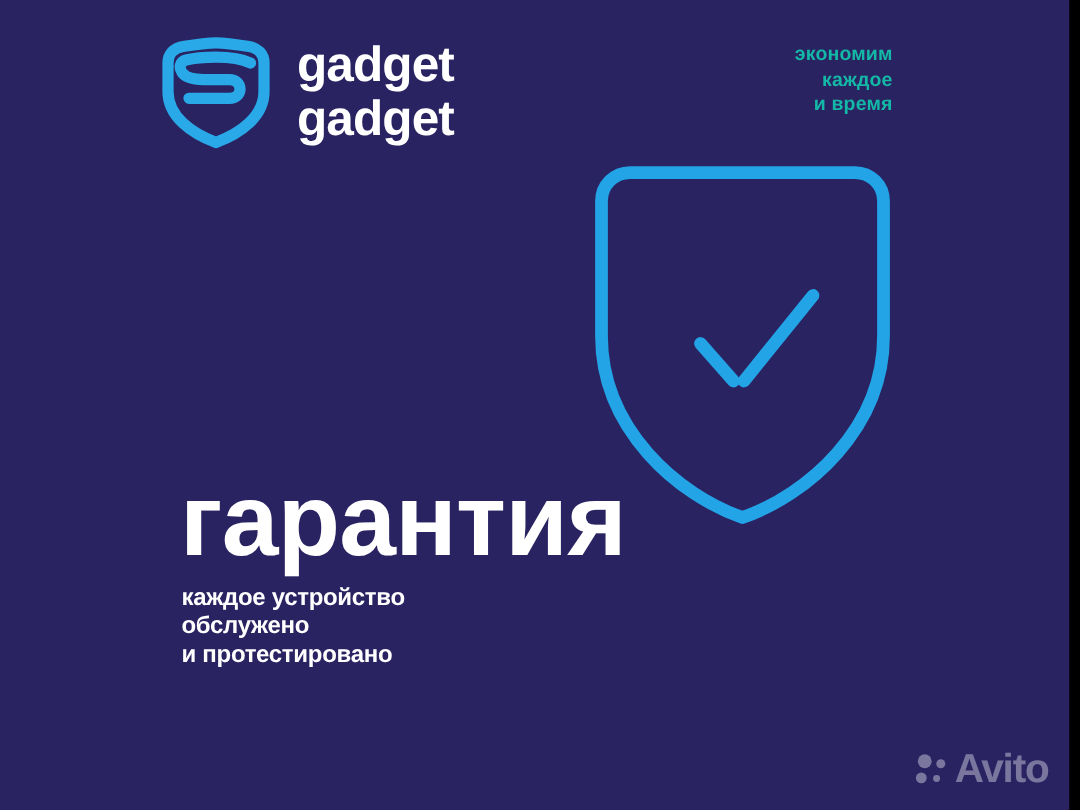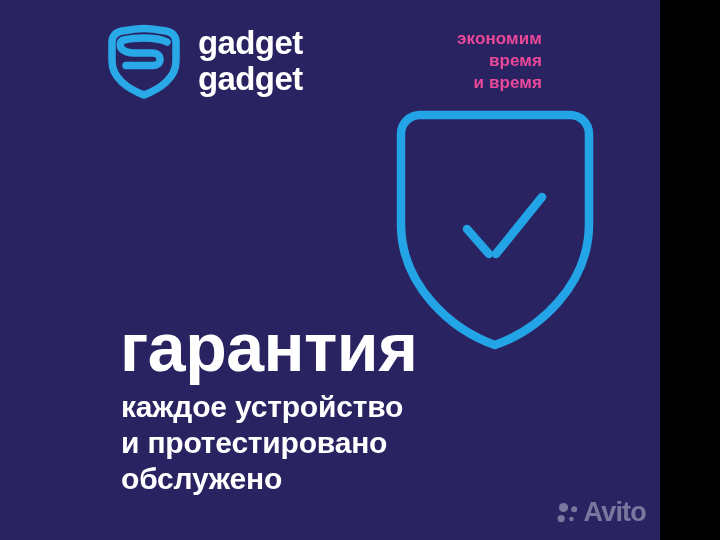--- a/index.html
+++ b/index.html
@@ -2,25 +2,24 @@
 <html><head>
 <meta charset="utf-8">
 <style>
   html, body {
     margin: 0;
     padding: 0;
     background: #000;
   }
   #banner {
     position: relative;
-    width: 616px;
+    width: 713px;
     height: 540px;
     overflow: hidden;
     font-family: "Liberation Sans", "DejaVu Sans", sans-serif;
-    padding-left: 44px;
     -webkit-font-smoothing: antialiased;
   }
   #bg {
     position: absolute;
     inset: 0;
     background: #2a2362;
   }
 
   
   #logo-lockup {
@@ -49,22 +48,22 @@
     line-height: 1.08;
     letter-spacing: -0.6px;
   }
 
   
   #tagline {
     position: absolute;
     right: 118px;
     top: 28px;
     text-align: right;
-    color: #ec4899;
-    font-size: 17px;
+    color: #14b8a6;
+    font-size: 13px;
     font-weight: 700;
     line-height: 1.28;
     letter-spacing: 0.1px;
   }
   #tagline div { white-space: nowrap; }
 
   
   #shield-illustration {
     position: absolute;
     left: 392px;
@@ -83,21 +82,21 @@
     font-size: 68px;
     font-weight: 700;
     letter-spacing: -0.5px;
     line-height: 1;
   }
   #body-copy {
     position: absolute;
     left: 121px;
     top: 389px;
     color: #ffffff;
-    font-size: 30px;
+    font-size: 16px;
     font-weight: 700;
     line-height: 1.2;
     letter-spacing: -0.2px;
   }
   #body-copy div { white-space: nowrap; }
 
   
   #avito-watermark {
     position: absolute;
     right: 14px;
@@ -131,38 +130,38 @@
       </svg>
     </span>
     <span id="logo-wordmark">
       <span class="wordmark-line">gadget</span>
       <span class="wordmark-line">gadget</span>
     </span>
   </div>
 
   <div id="tagline">
     <div>экономим</div>
-    <div>время</div>
+    <div>каждое</div>
     <div>и время</div>
   </div>
 
   <div id="shield-illustration">
     <svg viewBox="0 0 206 248" xmlns="http://www.w3.org/2000/svg" aria-hidden="true">
       <path d="M9 28 C9 17.5 17.5 9 28 9 L178 9 C188.5 9 197 17.5 197 28 L197 118 C197 180 146 224 103 239 C60 224 9 180 9 118 Z" fill="none" stroke="#22a4e6" stroke-width="8.5" stroke-linejoin="round" stroke-linecap="round"></path>
       <line x1="75" y1="123" x2="97" y2="148" stroke="#22a4e6" stroke-width="8.5" stroke-linecap="round"></line>
       <line x1="104" y1="148" x2="150" y2="91" stroke="#22a4e6" stroke-width="8.5" stroke-linecap="round"></line>
     </svg>
   </div>
 
   <div id="headline">гарантия</div>
 
   <div id="body-copy">
     <div>каждое устройство</div>
+    <div>обслужено</div>
     <div>и протестировано</div>
-    <div>обслужено</div>
   </div>
 
   <div id="avito-watermark">
     <span id="avito-dots">
       <svg viewBox="0 0 24 24" xmlns="http://www.w3.org/2000/svg" aria-hidden="true">
         <circle cx="7.5" cy="6.5" r="4.6" fill="#e8e8f2"></circle>
         <circle cx="18.2" cy="8.2" r="3.0" fill="#e8e8f2"></circle>
         <circle cx="5.2" cy="17.6" r="3.6" fill="#e8e8f2"></circle>
         <circle cx="15.4" cy="18.0" r="2.3" fill="#e8e8f2"></circle>
       </svg>

